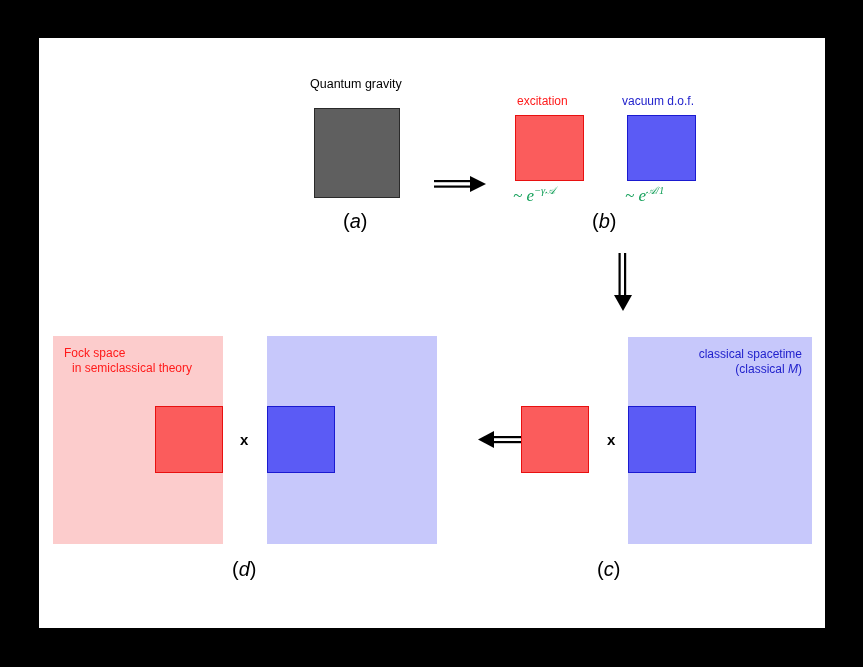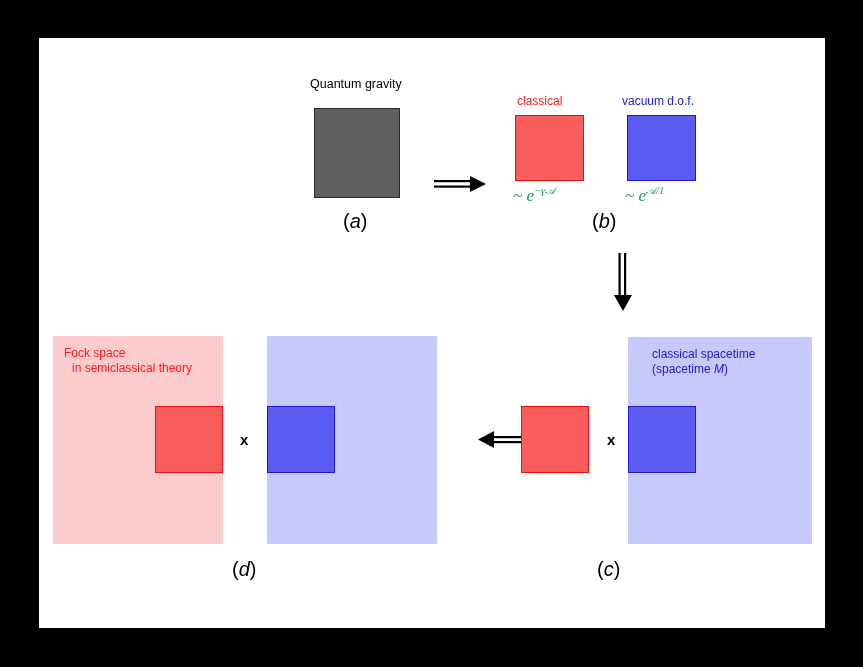--- a/index.html
+++ b/index.html
@@ -106,21 +106,21 @@
     font-family: "Liberation Sans", sans-serif;
     font-weight: bold;
     font-size: 15px;
     color: #000000;
   }
 
   .multiline {
     line-height: 1.25;
   }
   .indent1 { display: block; padding-left: 8px; }
-  .rt { }
+  .rt { text-align: right; }
 
   
   .arrow-svg { position: absolute; overflow: visible; }
 </style>
 </head>
 <body>
 
 <div id="figure-root">
   <div id="canvas">
 
@@ -134,21 +134,21 @@
 
     <svg class="arrow-svg" style="left:395px; top:135px;" width="60" height="24" viewBox="0 0 60 24">
       <g fill="#000000" stroke="#000000">
         <rect x="0" y="7" width="38" height="2.2" stroke="none"></rect>
         <rect x="0" y="12.5" width="38" height="2.2" stroke="none"></rect>
         <polygon points="36,3 52,11 36,19" stroke="none"></polygon>
       </g>
     </svg>
 
     <div>
-      <div class="lbl-red" style="left:478px; top:56px;">classical</div>
+      <div class="lbl-red" style="left:478px; top:56px;">excitation</div>
 
       <div class="box box-red" style="left:476px; top:77px; width:69px; height:66px;"></div>
 
       <div class="lbl-green" style="left:474px; top:147px;"><span>~ e</span><sup>−γ𝒜</sup></div>
 
       <div class="times" style="left:601px; top:99px;">x</div>
 
       <div class="lbl-blue" style="left:583px; top:56px;text-align:right;">vacuum d.o.f.</div>
 
       <div class="box box-blue" style="left:588px; top:77px; width:69px; height:66px;"></div>
@@ -191,21 +191,21 @@
       </g>
     </svg>
 
     <div>
       <div class="box box-red" style="left:482px; top:368px; width:68px; height:67px;"></div>
 
       <div class="times" style="left:568px; top:393px;">x</div>
 
       <div class="box box-blue-light" style="left:589px; top:299px; width:184px; height:207px;"></div>
 
-      <div class="lbl-blue multiline rt" style="left:613px; top:309px; width:150px;"><span>classical spacetime</span><span style="display:block;"><span>(spacetime </span><span style="font-style:italic;">M</span><span>)</span></span></div>
+      <div class="lbl-blue multiline rt" style="left:613px; top:309px; width:150px;"><span>classical spacetime</span><span style="display:block;"><span>(classical </span><span style="font-style:italic;">M</span><span>)</span></span></div>
 
       <div class="box box-blue" style="left:589px; top:368px; width:68px; height:67px;"></div>
 
       <div class="panel-letter" style="left:558px; top:520px;"><span class="paren">(</span><span>c</span><span class="paren">)</span></div>
     </div>
 
   </div>
 </div>
 
 </body></html>

